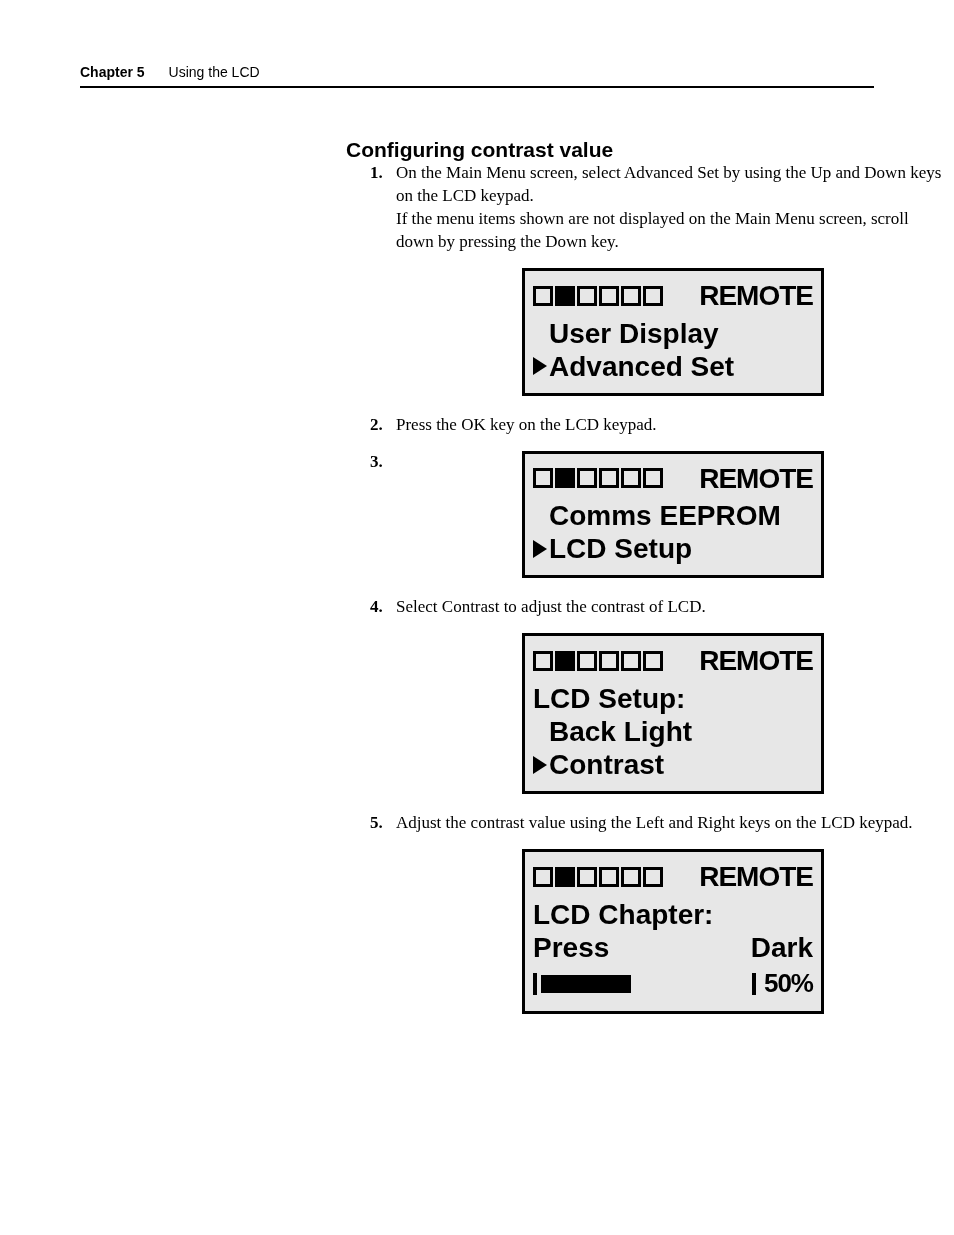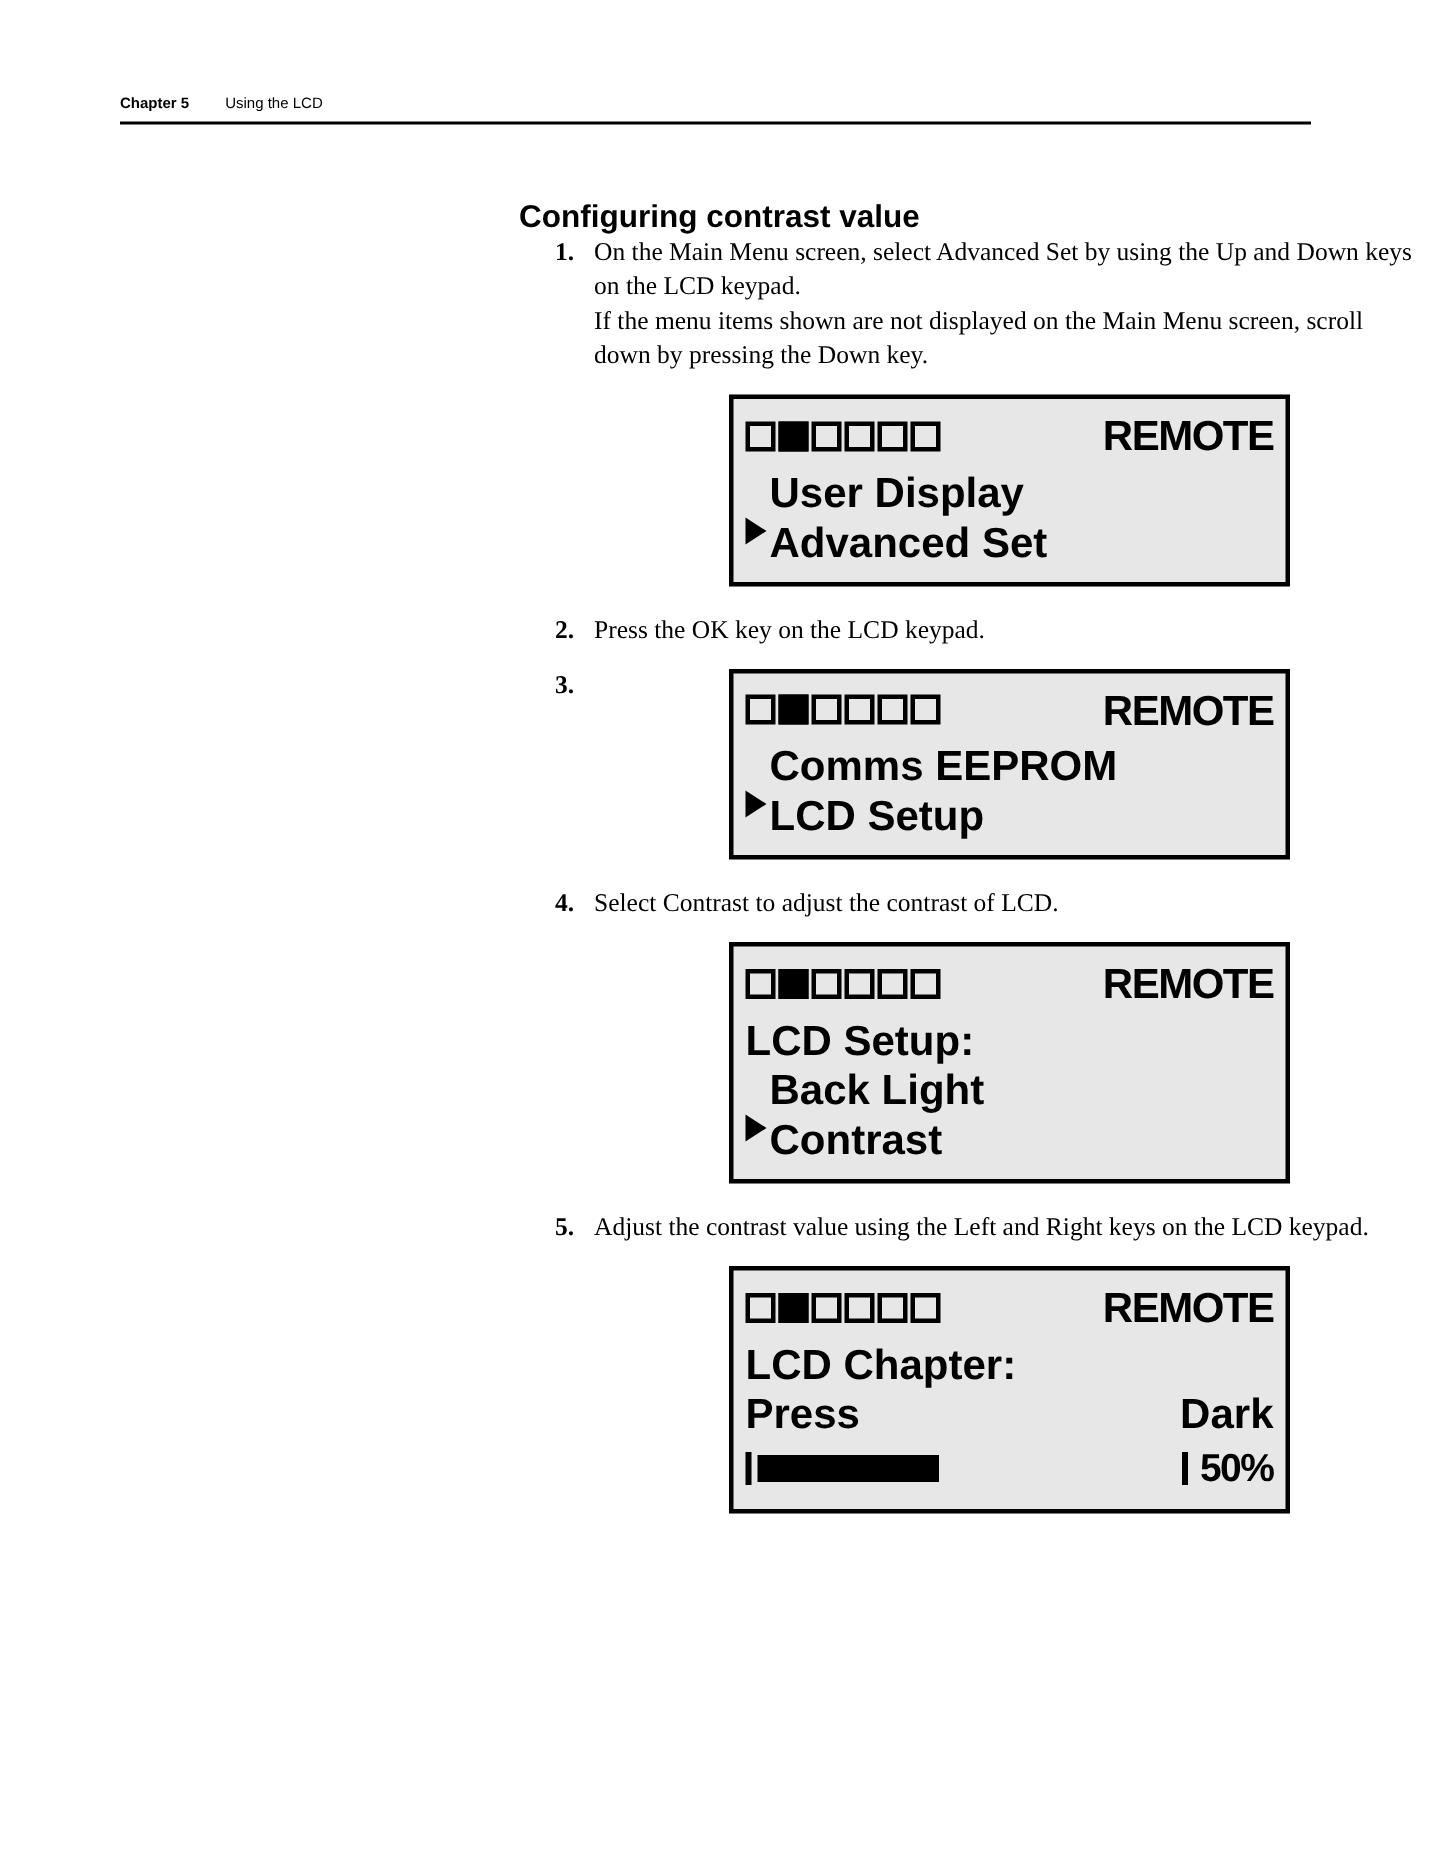--- a/index.html
+++ b/index.html
@@ -16,21 +16,21 @@
     position: relative;
     width: 954px;
     height: 1235px;
     padding: 64px 80px 0 80px;
     box-sizing: border-box;
   }
   .running-head {
     display: flex;
     align-items: baseline;
     font-family: Arial, Helvetica, sans-serif;
-    font-size: 10px;
+    font-size: 14px;
     border-bottom: 2.5px solid #000;
     padding-bottom: 6px;
     margin-bottom: 50px;
   }
   .running-head .chap {
     font-weight: bold;
     margin-right: 24px;
   }
   .section-title {
     font-family: Arial, Helvetica, sans-serif;
@@ -57,21 +57,21 @@
     margin-bottom: 14px;
   }
   ol.steps > li::before {
     content: counter(step) ".";
     position: absolute;
     left: 0;
     font-weight: bold;
     font-family: Georgia, serif;
   }
   .lcd {
-    width: 374px;
+    width: 302px;
     margin: 14px auto 18px auto;
     border: 3px solid #000;
     background: #e7e7e7;
     font-family: Arial, Helvetica, sans-serif;
     font-weight: 900;
     color: #000;
     padding: 6px 8px 10px 8px;
     box-sizing: border-box;
   }
   .lcd .hdr {
@@ -99,20 +99,21 @@
     font-family: Arial, Helvetica, sans-serif;
     font-weight: 900;
   }
   .lcd .row {
     font-size: 28px;
     line-height: 1.18;
     white-space: nowrap;
     font-family: Arial, Helvetica, sans-serif;
     font-weight: 900;
     display: flex;
+    align-items: center;
   }
   .lcd .row .caret {
     display: inline-block;
     width: 0; height: 0;
     border-top: 9px solid transparent;
     border-bottom: 9px solid transparent;
     border-left: 14px solid #000;
     margin-right: 2px;
   }
   .lcd .row .indent {

